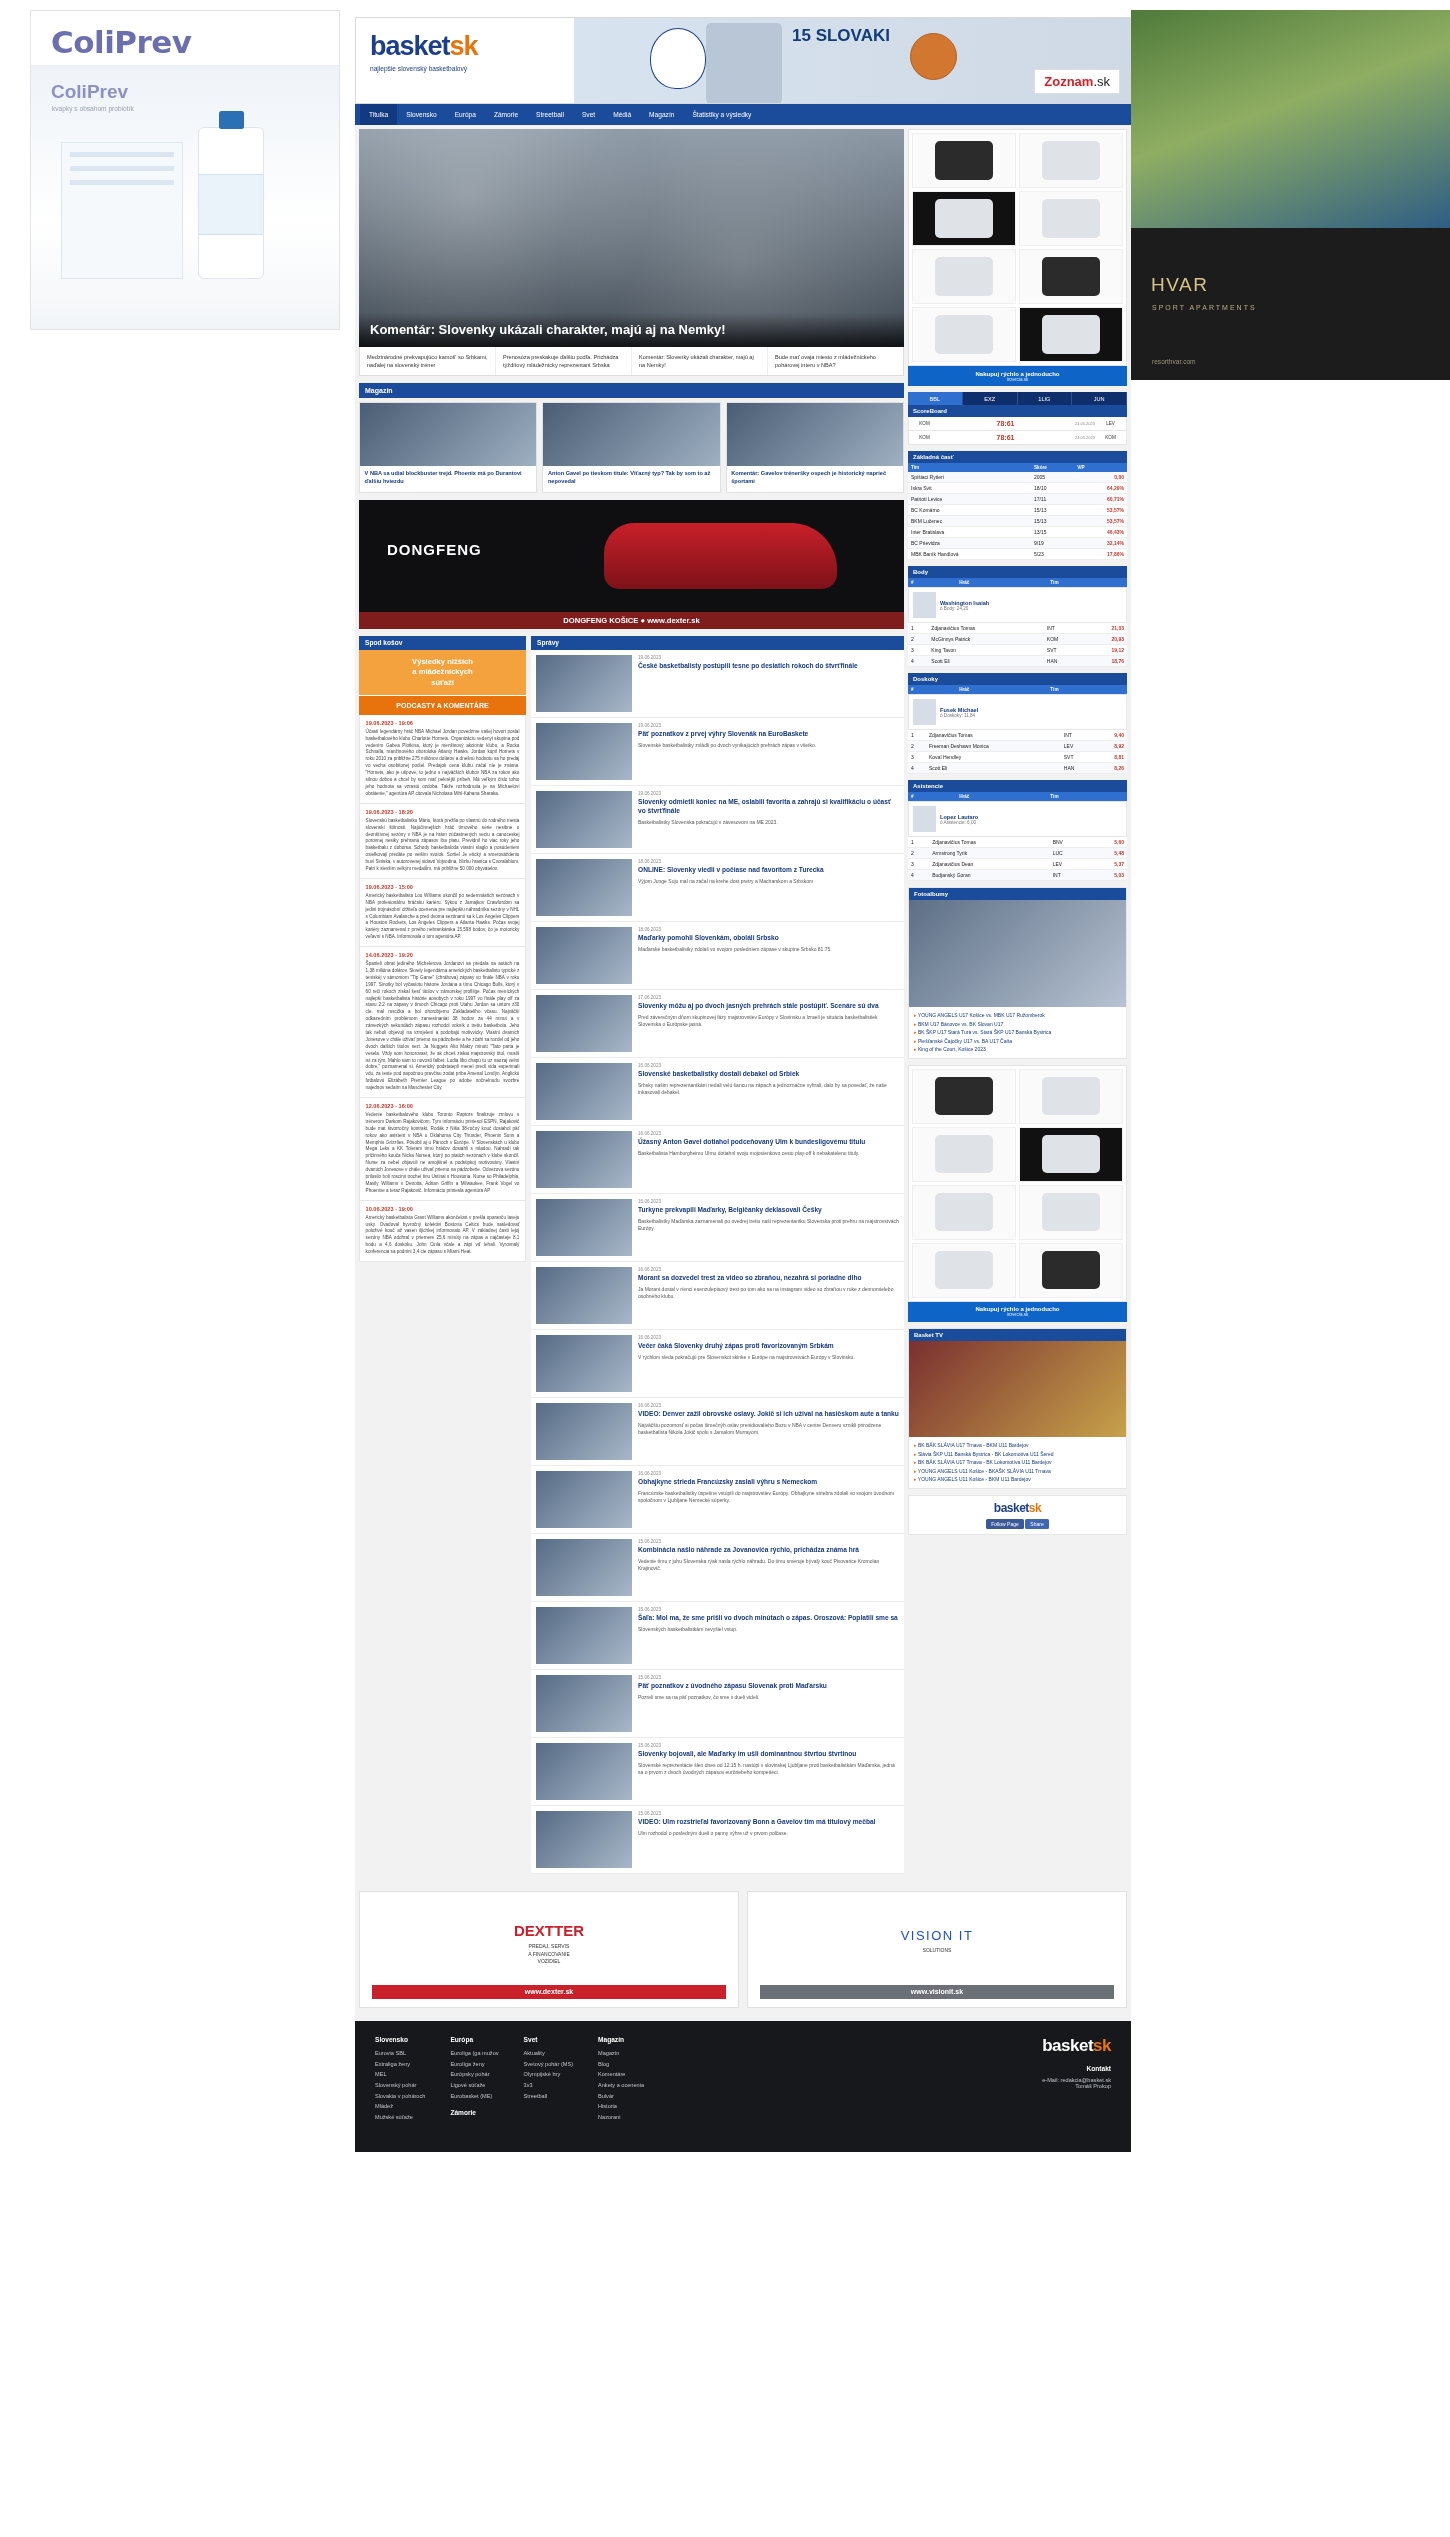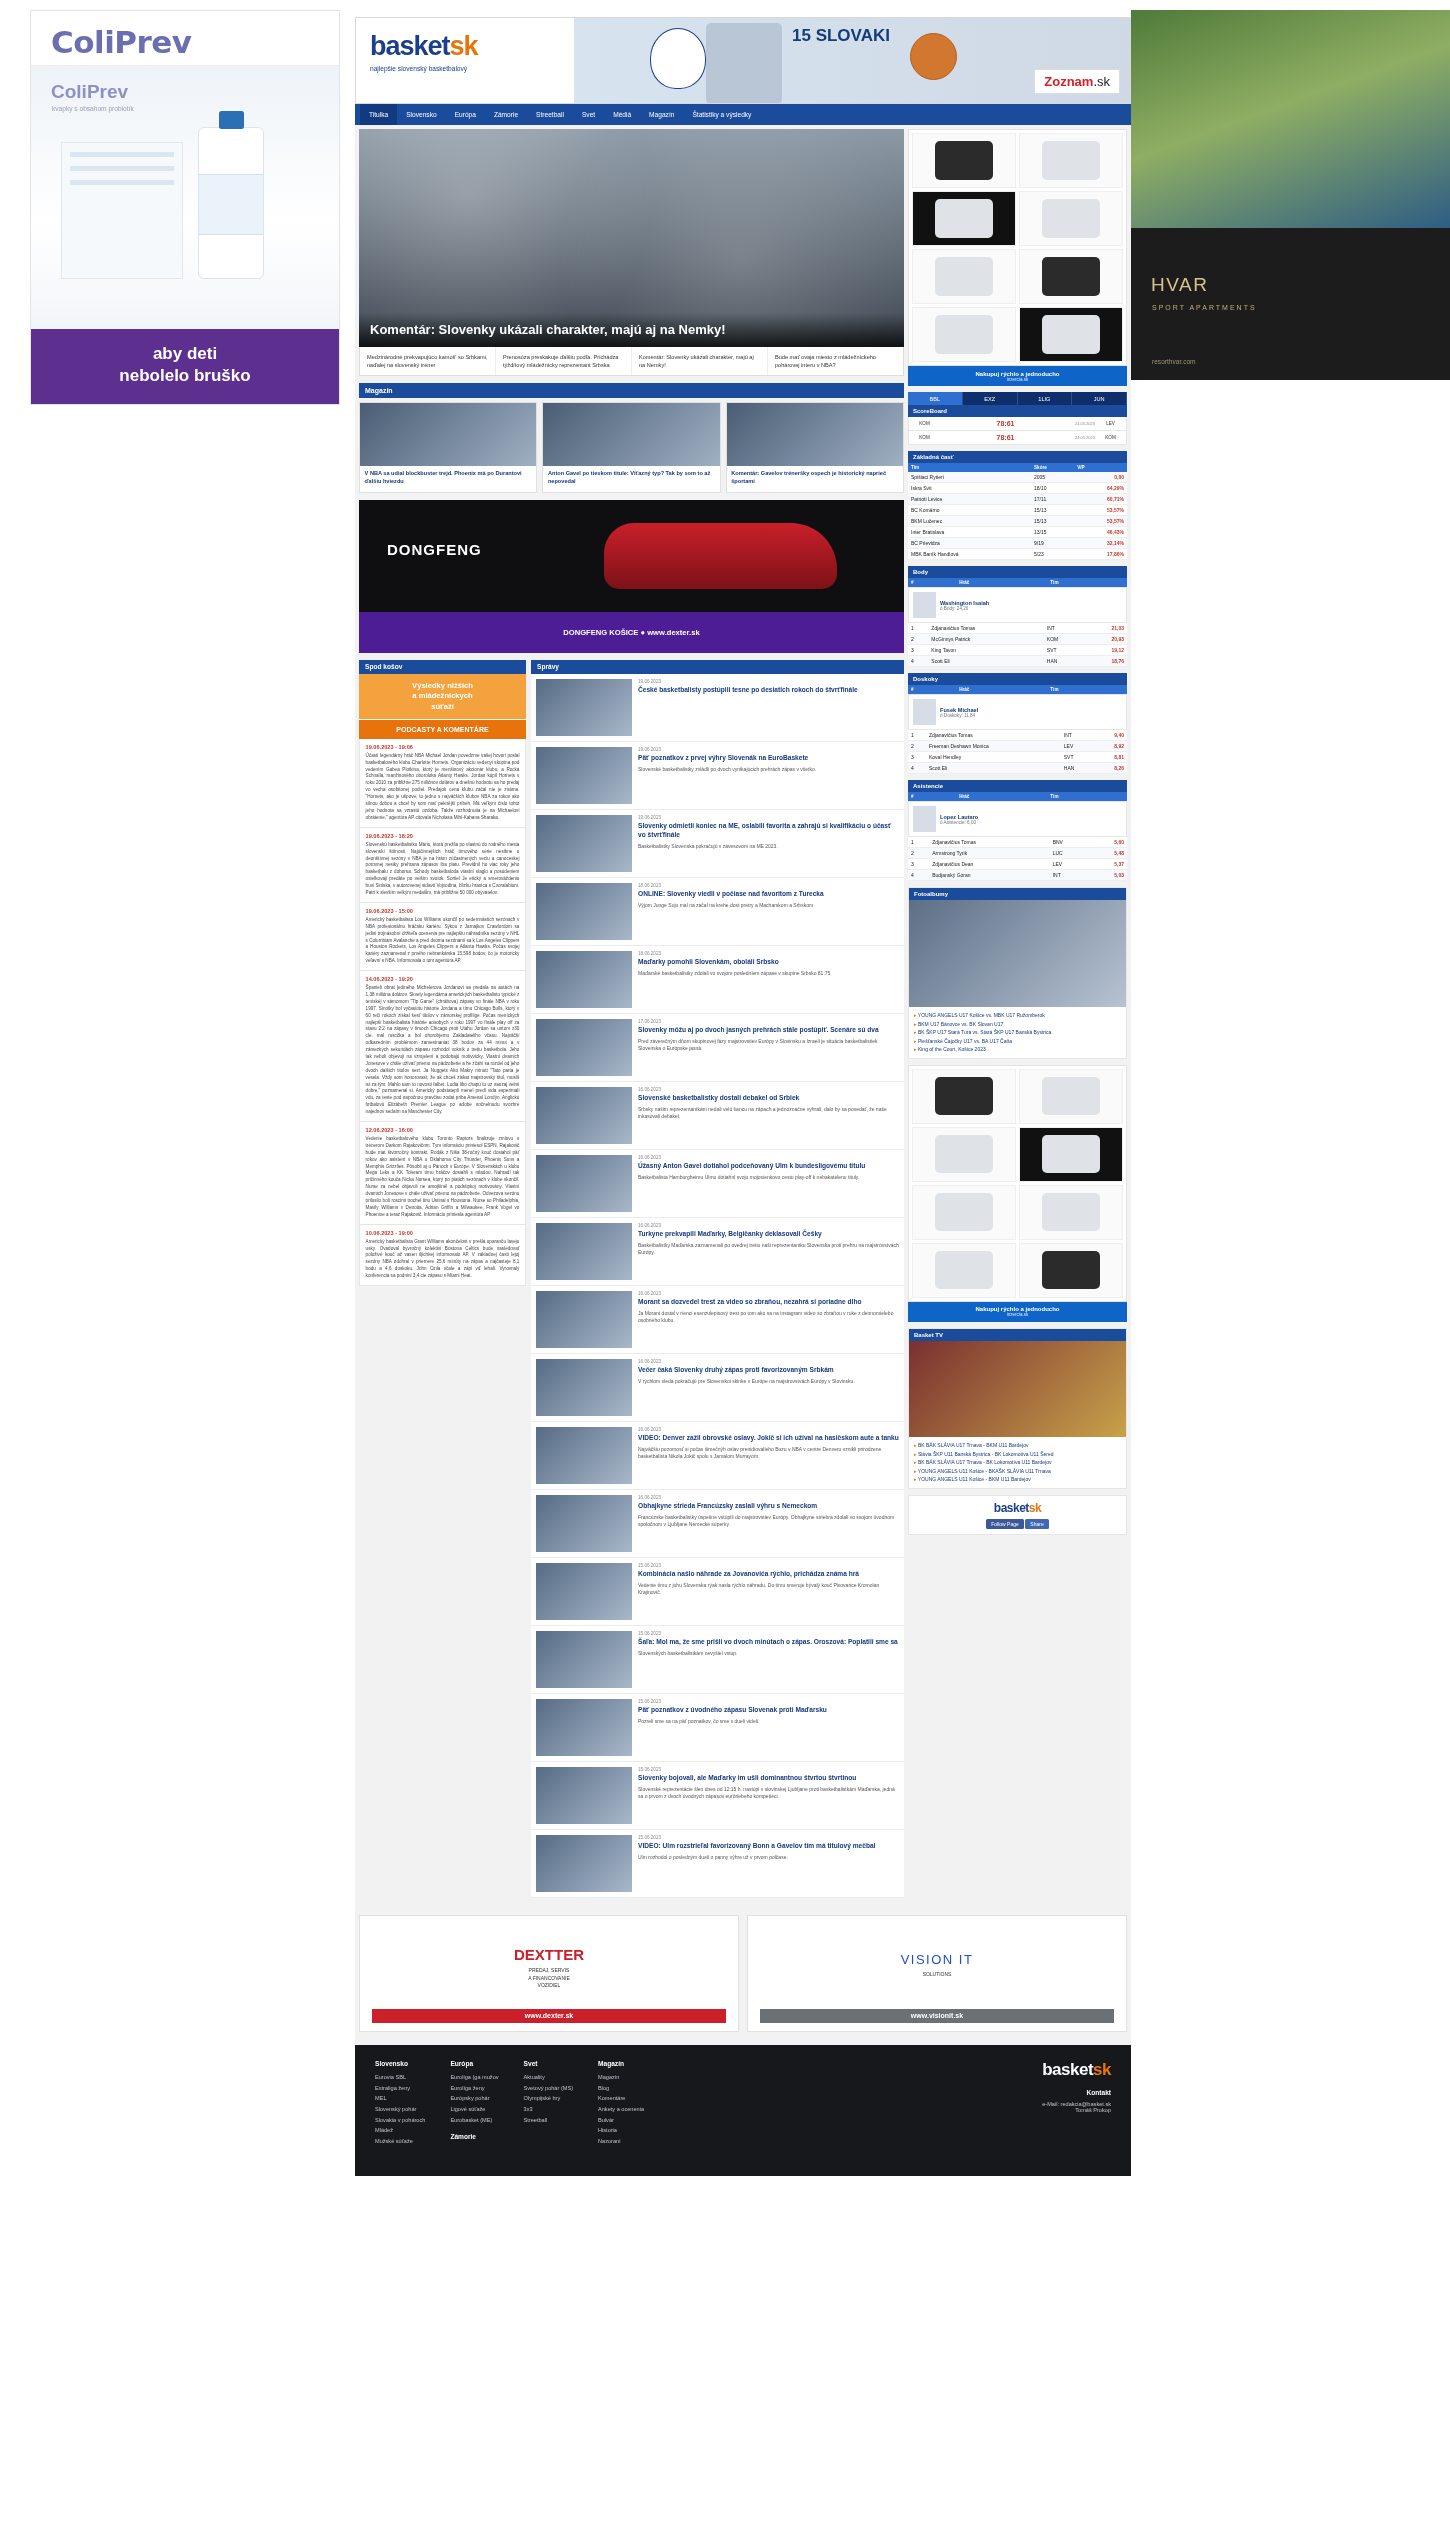--- a/index.html
+++ b/index.html
@@ -67,21 +67,21 @@
 
   .sect-bar { background:#1b4b9b; color:#fff; font-weight:bold; font-size:7px; padding:4px 6px; margin-top:7px;}
   .mag-row { display:flex; gap:5px; margin-top:4px;}
   .mag-card { flex:1; background:#fff; border:0.5px solid #e0e0e0;}
   .mag-img { height:63px; background:linear-gradient(135deg,#4a5d74,#9fb0c2);}
   .mag-txt { padding:4px 4.6px 6px; font-size:5.6px; font-weight:bold; line-height:1.4; color:#153a7a;}
 
   .car-ad { margin-top:7px; background:#0f0f12; height:112px; position:relative; overflow:hidden;}
   .car-ad .car{position:absolute;left:45%;top:23px;width:233px;height:66px;background:linear-gradient(180deg,#c9202a,#7d1117);border-radius:30px 46px 15px 15px;}
   .car-ad .brand{position:absolute;left:28px;top:41px;color:#fff;font-size:15px;font-weight:bold;letter-spacing:1px;}
-  .car-strip { background:#4c1d95; color:#fff; text-align:center; font-size:7.6px; font-weight:bold; padding:16px;}
+  .car-strip { background:#7f1d1d; color:#fff; text-align:center; font-size:7.6px; font-weight:bold; padding:4px;}
 
   
   .dual { display:flex; gap:5px; margin-top:7px; }
   .col-left-news { width:167px; }
   .col-news { flex:1; }
   .bluebar { background:#1b4b9b; color:#fff; font-weight:bold; font-size:6.6px; padding:3.6px 6px;}
   .promo { background:#f4a23d; color:#fff; text-align:center; padding:7px 5px; font-weight:bold; font-size:7.6px; line-height:1.35;}
   .promo2 { background:#e8720b; color:#fff; text-align:center; padding:6px 5px; font-weight:bold; font-size:7px; border-top:1px solid #fff;}
   .blogitem { background:#fff; border:0.5px solid #e6e6e6; border-top:none; padding:5px 5.6px; }
   .blogitem h4 { margin:0 0 3px; font-size:5.6px; color:#c0392b; font-weight:bold;}
@@ -172,24 +172,20 @@
           <div class="cp-label">ColiPrev</div>
           <div class="cp-sub">kvapky s obsahom probiotík</div>
           <div class="cp-box">
             <div class="cp-box-line"></div>
               <div class="cp-box-line"></div>
               <div class="cp-box-line"></div>
           </div>
           <div class="cp-bottle">
               <div class="cp-bottle-band"></div>
             </div>
-        </div>
-        <div class="coliprev-cta">
-          <div>aby deti</div>
-          <div>nebolelo bruško</div>
         </div>
       </div>
     </div>
 
     <div class="center-col">
 
       <div class="site-header">
         <div class="logo-box">
           <div class="logo-txt"><span>basket</span><span class="o">sk</span></div>
           <div class="logo-sub">najlepšie slovenský basketbalový</div>

